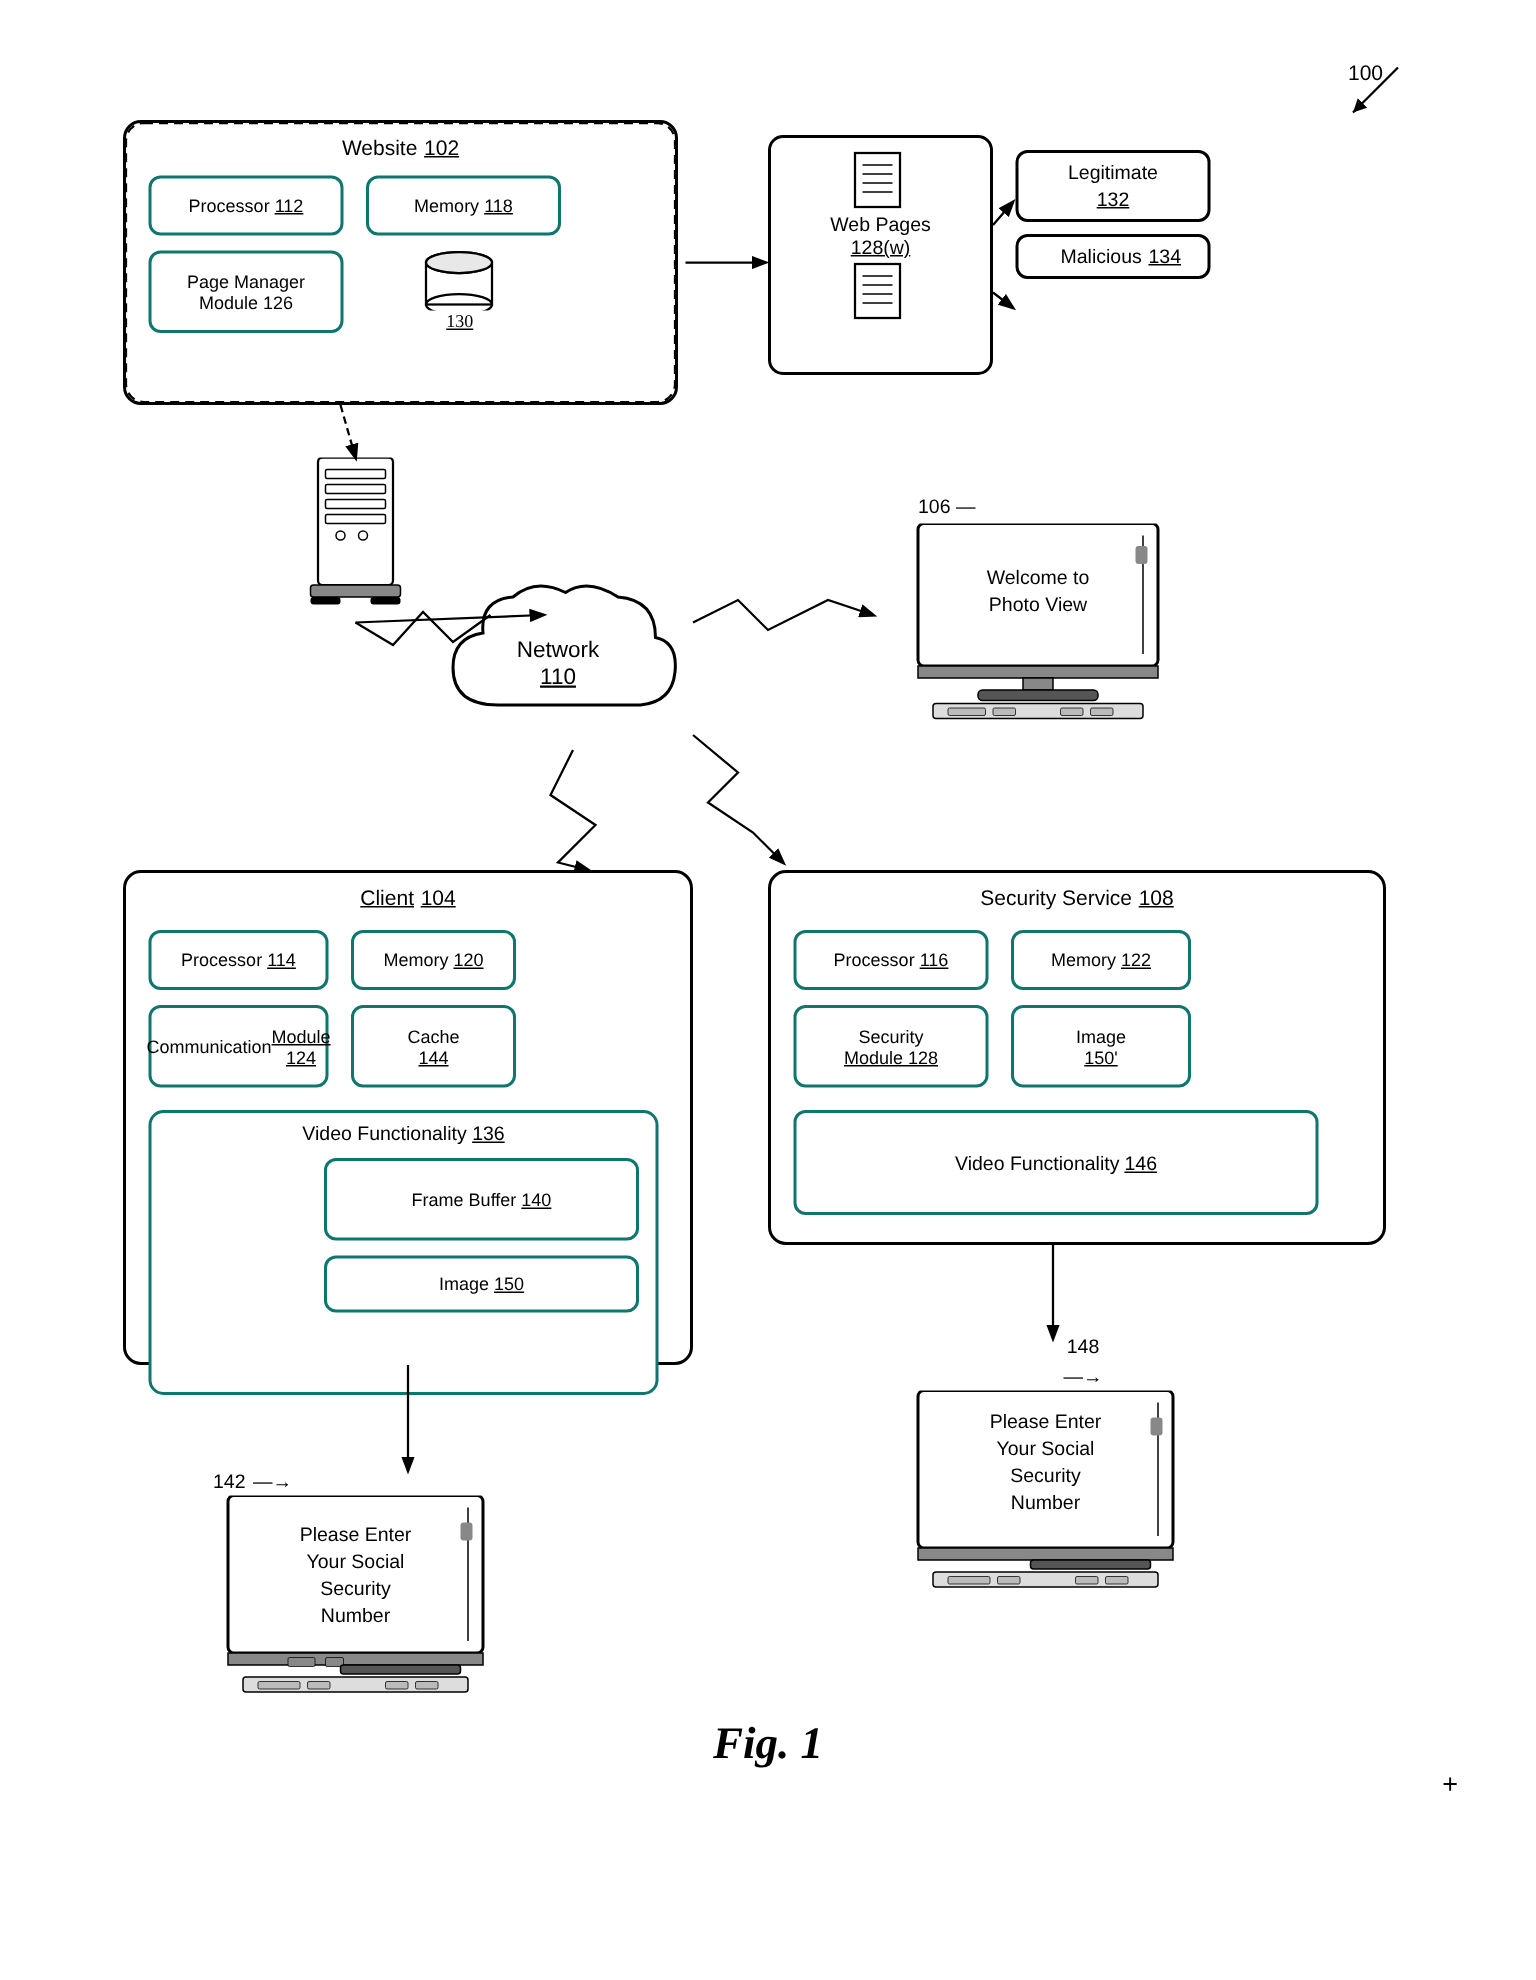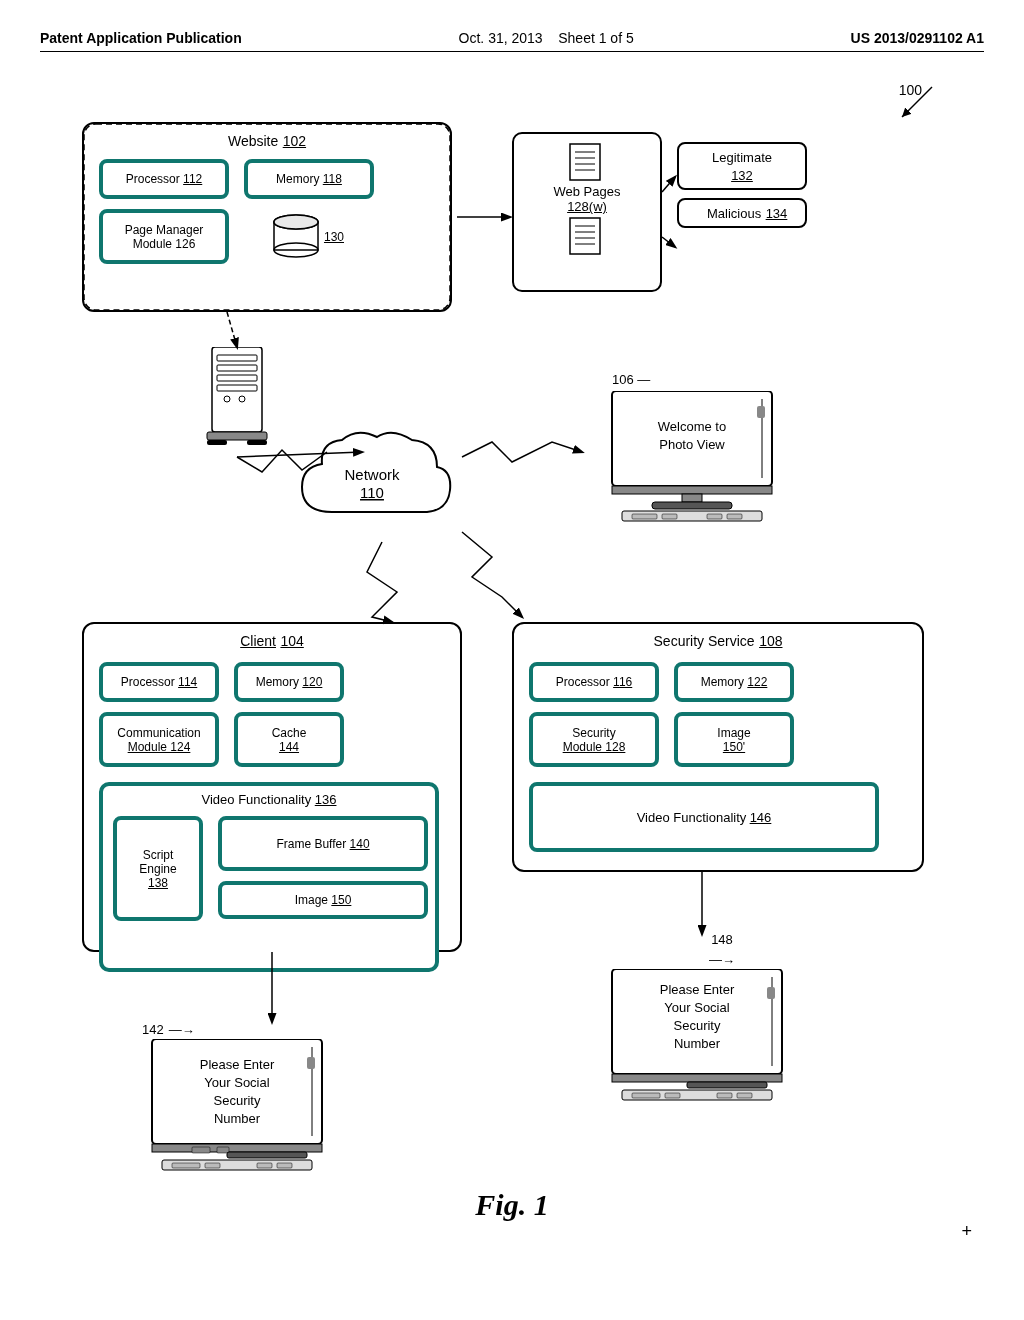--- a/index.html
+++ b/index.html
@@ -53,21 +53,21 @@
     
     .box {
       position: absolute;
       border: 2px solid #000;
       border-radius: 12px;
       background: #fff;
       text-align: center;
     }
     .inner-box {
       position: absolute;
-      border: 4px solid #0f766e;
+      border: 2px solid #0f766e;
       border-radius: 8px;
       background: #fff;
       text-align: center;
       font-size: 12px;
     }
     .underline { text-decoration: underline; }
 
     
     .diagram-svg {
       position: absolute;
@@ -77,28 +77,20 @@
       height: 100%;
       pointer-events: none;
     }
 
   </style>
 </head>
 <body>
 
 <div class="page">
 
-  <div class="header">
-    <div class="header-left">Patent Application Publication</div>
-    <div class="header-center">
-      <span>Oct. 31, 2013</span>&nbsp;&nbsp;&nbsp;
-      <span>Sheet 1 of 5</span>
-    </div>
-    <div class="header-right">US 2013/0291102 A1</div>
-  </div>
 
   <div class="diagram">
 
     <div style="position:absolute; top:20px; right:60px; font-size:14px;">100</div>
 
     <svg style="position:absolute; top:15px; right:40px; width:60px; height:50px;">
       <path d="M 50 10 L 20 40" stroke="#000" stroke-width="1.5" fill="none" marker-end="url(#arr)"></path>
       <defs>
         <marker id="arr" markerWidth="8" markerHeight="8" refX="6" refY="3" orient="auto">
           <path d="M0,0 L0,6 L6,3 z" fill="#000"></path>
@@ -117,21 +109,21 @@
 
       <div class="inner-box" style="left:160px; top:35px; width:130px; height:40px; display:flex; align-items:center; justify-content:center;">
         <span>Memory</span>&nbsp;<span class="underline">118</span>
       </div>
 
       <div class="inner-box" style="left:15px; top:85px; width:130px; height:55px; display:flex; align-items:center; justify-content:center; flex-direction:column;">
         <span>Page Manager</span>
         <span>Module 126</span>
       </div>
 
-      <div style="position:absolute; left:185px; top:85px; width:75px; height:55px; display:flex; align-items:center; justify-content:center;">
+      <div style="position:absolute; left:185px; top:85px; width:75px; height:55px; display:flex; flex-direction:column; align-items:center; justify-content:center;font-family:Liberation Serif, serif;">
         <svg width="55" height="45">
           <ellipse cx="27" cy="8" rx="22" ry="7" fill="none" stroke="#000" stroke-width="1.5"></ellipse>
           <rect x="5" y="8" width="44" height="28" fill="none" stroke="#000" stroke-width="1.5"></rect>
           <ellipse cx="27" cy="36" rx="22" ry="7" fill="none" stroke="#000" stroke-width="1.5"></ellipse>
           <ellipse cx="27" cy="8" rx="22" ry="7" fill="#e8e8e8" stroke="#000" stroke-width="1.5"></ellipse>
         </svg>
         <span style="font-size:12px; text-decoration:underline;">130</span>
       </div>
 
     </div>
@@ -235,40 +227,35 @@
       </div>
 
       <div class="inner-box" style="left:15px; top:38px; width:120px; height:40px; display:flex; align-items:center; justify-content:center;">
         <span>Processor</span>&nbsp;<span class="underline">114</span>
       </div>
 
       <div class="inner-box" style="left:150px; top:38px; width:110px; height:40px; display:flex; align-items:center; justify-content:center;">
         <span>Memory</span>&nbsp;<span class="underline">120</span>
       </div>
 
-      <div class="inner-box" style="left:15px; top:88px; width:120px; height:55px; display:flex; align-items:center; justify-content:center; flex-direction:column;">
+      <div class="inner-box" style="left:15px; top:88px; width:120px; height:55px; display:flex; align-items:center; justify-content:center; flex-direction:row;">
         <span>Communication</span>
         <span class="underline">Module 124</span>
       </div>
 
       <div class="inner-box" style="left:150px; top:88px; width:110px; height:55px; display:flex; align-items:center; justify-content:center; flex-direction:column;">
         <span>Cache</span>
         <span class="underline">144</span>
       </div>
 
       <div class="inner-box" style="left:15px; top:158px; width:340px; height:190px; border-radius:10px;">
         <div style="position:absolute; top:6px; left:50%; transform:translateX(-50%); white-space:nowrap; font-size:13px;">
           <span>Video Functionality</span>&nbsp;<span class="underline">136</span>
         </div>
 
-        <div class="inner-box" style="left:10px; top:30px; width:90px; height:105px; display:flex; align-items:center; justify-content:center; flex-direction:column;">
-          <span>Script</span>
-          <span>Engine</span>
-          <span class="underline">138</span>
-        </div>
 
         <div class="inner-box" style="left:115px; top:30px; width:210px; height:55px; display:flex; align-items:center; justify-content:center;">
           <span>Frame Buffer</span>&nbsp;<span class="underline">140</span>
         </div>
 
         <div class="inner-box" style="left:115px; top:95px; width:210px; height:38px; display:flex; align-items:center; justify-content:center;">
           <span>Image</span>&nbsp;<span class="underline">150</span>
         </div>
       </div>
     </div>

